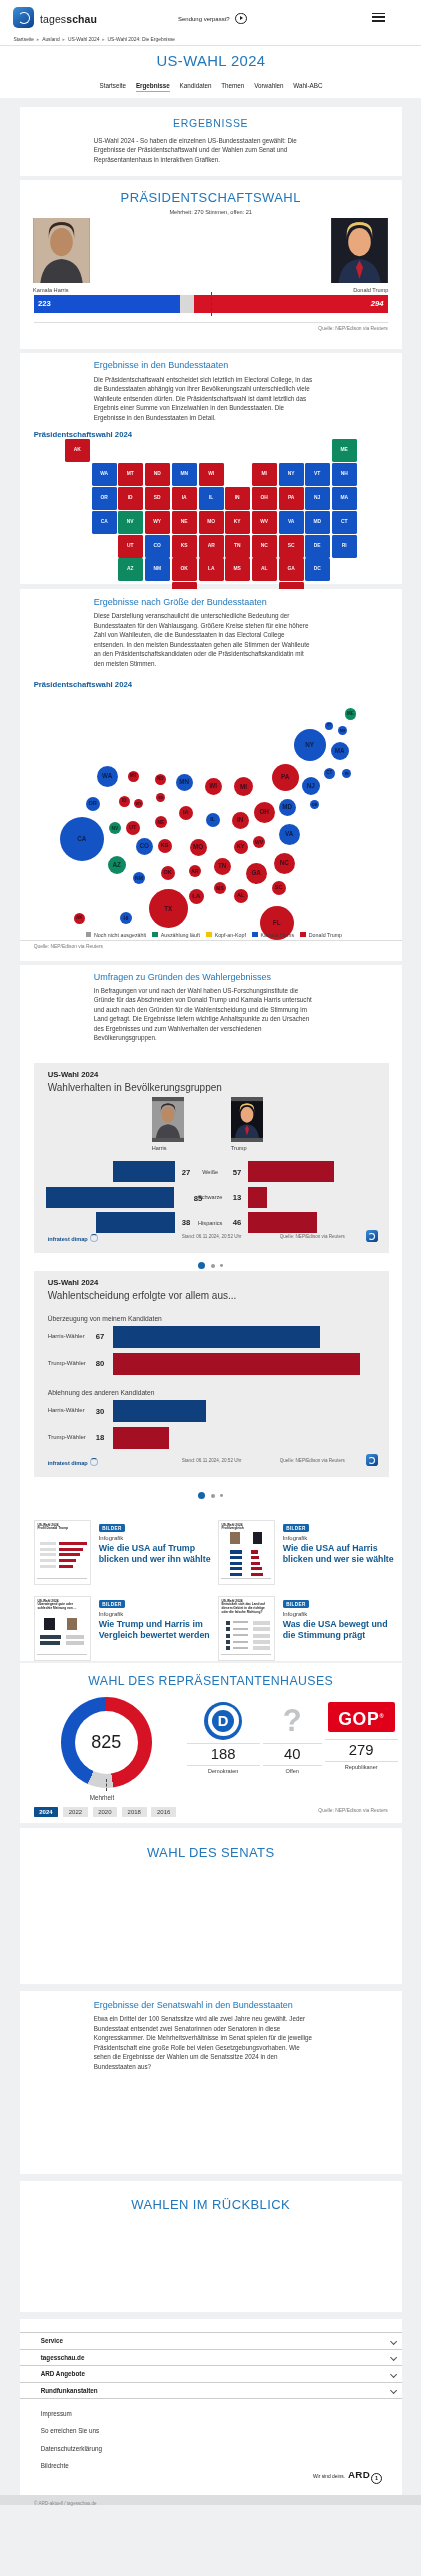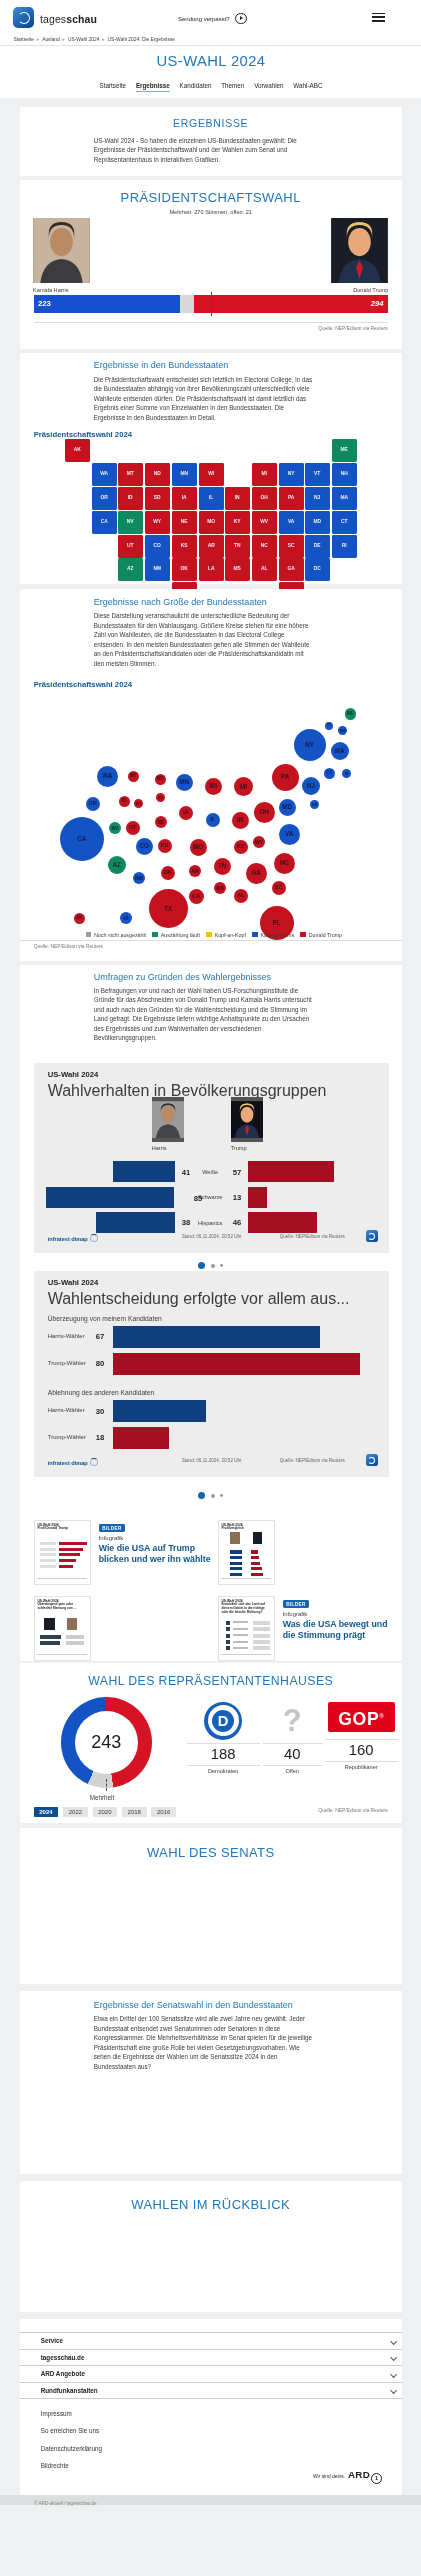--- a/index.html
+++ b/index.html
@@ -55,21 +55,21 @@
   
   .tile{position:absolute;width:25px;height:22.5px;border-radius:1.4px;}
   .tile span{display:block;text-align:center;font-size:4.9px;font-weight:bold;color:rgba(255,255,255,.92);line-height:22.5px;}
   .legend{position:absolute;width:100%;text-align:center;font-size:5.3px;color:#3c3c3c;}
   .legend i{display:inline-block;width:5.6px;height:5.6px;margin:0 2.8px -0.7px 6.3px;}
   .bubble{position:absolute;border-radius:50%;}
   .bubble span{position:absolute;left:0;right:0;text-align:center;font-weight:bold;color:rgba(10,10,30,.72);}
   
   .card{position:absolute;left:14px;width:355px;background:#ededee;}
   .kick{position:absolute;left:14px;top:7px;font-size:7.7px;font-weight:bold;color:#1d1d1d;}
-  .ctitle{position:absolute;left:14px;top:19px;font-size:16px;color:#3c3c3c;}
+  .ctitle{position:absolute;left:14px;top:19px;font-size:10px;color:#3c3c3c;}
   .mini{position:absolute;width:32px;height:45px;overflow:hidden;background:#555;}
   .mlabel{position:absolute;font-size:5.6px;color:#3c3c3c;}
   .dbar{position:absolute;height:21px;}
   .dval{position:absolute;font-size:7.7px;font-weight:bold;color:#1d1d1d;}
   .dcat{position:absolute;font-size:5.6px;color:#3c3c3c;text-align:center;width:49px;}
   .cfoot{position:absolute;left:14px;right:11.2px;font-size:4.6px;color:#666;}
   .cfoot .ifb{color:#0f4d8c;font-weight:bold;font-size:5.6px;}
   .ifring{display:inline-block;width:6.3px;height:6.3px;border:1.8px solid #9fb8d8;border-top-color:#0f4d8c;border-radius:50%;vertical-align:-1.4px;margin-left:2.1px;}
   .tslogo{position:absolute;right:0;top:-3.5px;width:12px;height:12px;border-radius:2.8px;background:linear-gradient(145deg,#3c8fd8,#0a3f8f);}
   .tslogo:after{content:"";position:absolute;left:2.8px;top:2.8px;width:4.9px;height:4.9px;border:1.1px solid #fff;border-radius:50%;border-left-color:transparent;}
@@ -525,21 +525,21 @@
             <path d="M22 30 Q22 10 40 10 Q58 10 58 30 L58 22 Q58 6 40 6 Q22 6 22 22 Z" fill="#e8c46a"></path>
             <path d="M24 20 Q24 8 40 8 Q56 8 56 20 L56 14 Q52 6 40 6 Q28 6 24 14 Z" fill="#e8c46a"></path>
             <path d="M10 92 Q14 60 40 58 Q66 60 70 92 Z" fill="#23304d"></path>
             <path d="M40 60 L45 70 L40 86 L35 70 Z" fill="#c41f2f"></path>
           </svg></div>
       <div class="mlabel" style="left:118px;top:82px">Harris</div>
       <div class="mlabel" style="left:197px;top:82px">Trump</div>
       <div id="demo-rows">
           <div class="dbar" style="top: 98px; left: 79px; width: 62px; background: rgb(15, 63, 125);"></div>
           <div class="dbar" style="top: 98px; left: 214px; width: 86px; background: rgb(165, 15, 35);"></div>
-          <div class="dval" style="left: 148px; top: 105px;">41</div>
+          <div class="dval" style="left: 148px; top: 105px;">27</div>
           <div class="dcat" style="left: 152px; top: 106px;">Weiße</div>
           <div class="dval" style="left: 199px; top: 105px;">57</div>
           <div class="dbar" style="top: 124px; left: 12px; width: 128px; background: rgb(15, 63, 125);"></div>
           <div class="dbar" style="top: 124px; left: 214px; width: 19.6px; background: rgb(165, 15, 35);"></div>
           <div class="dval" style="left: 148px; top: 131px; margin-left: 12px;">85</div>
           <div class="dcat" style="left: 152px; top: 131px;">Schwarze</div>
           <div class="dval" style="left: 199px; top: 130px;">13</div>
           <div class="dbar" style="top: 149px; left: 62px; width: 79px; background: rgb(15, 63, 125);"></div>
           <div class="dbar" style="top: 149px; left: 214px; width: 69px; background: rgb(165, 15, 35);"></div>
           <div class="dval" style="left: 148px; top: 155px;">38</div>
@@ -611,32 +611,34 @@
             <div style="position:absolute;left:11.2px;top:35px;width:12.6px;height:3.5px;background:#0f3f7d"></div>
             <div style="position:absolute;left:32px;top:35px;width:8.4px;height:3.5px;background:#a50f23"></div>
             <div style="position:absolute;left:11.2px;top:41px;width:12.6px;height:3.5px;background:#0f3f7d"></div>
             <div style="position:absolute;left:32px;top:41px;width:9.8px;height:3.5px;background:#a50f23"></div>
             <div style="position:absolute;left:11.2px;top:46px;width:12.6px;height:3.5px;background:#0f3f7d"></div>
             <div style="position:absolute;left:32px;top:46px;width:11.2px;height:3.5px;background:#a50f23"></div>
             <div style="position:absolute;left:11.2px;top:52px;width:12.6px;height:3.5px;background:#0f3f7d"></div>
             <div style="position:absolute;left:32px;top:52px;width:12.6px;height:3.5px;background:#a50f23"></div>
             <div class="tfoot"></div>
           </div>
+          <div class="tinfo"><span class="badge">BILDER</span><div class="kicker2">Infografik</div><div class="ttitle">Wie die USA auf Harris blicken und wer sie wählte</div></div>
         </div>
         <div class="teaser" style="left: 0px; top: 76px;">
           <div class="thumb">
             <div class="tk">US-Wahl 2024<br>Überwiegend gute oder schlechte Meinung von ...</div>
             <div style="position:absolute;left:9.8px;top:21px;width:10.5px;height:12.6px;background:#1a1c26"></div>
             <div style="position:absolute;left:32px;top:21px;width:10.5px;height:12.6px;background:#8a6d55"></div>
             <div style="position:absolute;left:5.6px;top:38px;width:21px;height:4.2px;background:#2e3f4f"></div>
             <div style="position:absolute;left:31px;top:38px;width:18px;height:4.2px;background:#ccc"></div>
             <div style="position:absolute;left:5.6px;top:44px;width:19.7px;height:4.2px;background:#2e3f4f"></div>
             <div style="position:absolute;left:31px;top:44px;width:18px;height:4.2px;background:#ccc"></div>
             <div class="tfoot"></div>
           </div>
+          <div class="tinfo"><span class="badge">BILDER</span><div class="kicker2">Infografik</div><div class="ttitle">Wie Trump und Harris im Vergleich bewertet werden</div></div>
         </div>
         <div class="teaser" style="left: 184px; top: 76px;">
           <div class="thumb">
             <div class="tk">US-Wahl 2024<br>Entwickelt sich das Land auf diesem Gebiet in die richtige oder die falsche Richtung?</div>
             <div style="position:absolute;left:7px;top:24px;width:4.2px;height:4.2px;background:#2e3f4f"></div>
             <div style="position:absolute;left:14px;top:24.6px;width:15.5px;height:2.1px;background:#bbb"></div>
             <div style="position:absolute;left:34px;top:24px;width:17px;height:4.2px;background:#d6d6d6"></div>
             <div style="position:absolute;left:7px;top:30px;width:4.2px;height:4.2px;background:#2e3f4f"></div>
             <div style="position:absolute;left:14px;top:31px;width:15.5px;height:2.1px;background:#bbb"></div>
             <div style="position:absolute;left:34px;top:30px;width:17px;height:4.2px;background:#d6d6d6"></div>
@@ -652,42 +654,42 @@
             <div class="tfoot"></div>
           </div>
           <div class="tinfo"><span class="badge">BILDER</span><div class="kicker2">Infografik</div><div class="ttitle">Was die USA bewegt und die Stimmung prägt</div></div>
         </div>
       </div>
   </div>
 
   <div class="panel p6">
     <div class="bigtitle2" style="padding-top:11.2px;font-size:12.3px">WAHL DES REPRÄSENTANTENHAUSES</div>
     <div class="donut" id="house-donut" style="left: 41px; top: 34px; width: 91px; height: 91px; background: conic-gradient(rgb(214, 19, 37) 0deg, rgb(214, 19, 37) 171.31deg, rgb(210, 211, 213) 171.31deg, rgb(210, 211, 213) 204.414deg, rgb(20, 83, 196) 204.414deg, rgb(20, 83, 196) 360deg);">
-      <div class="hole"><b>243</b></div>
+      <div class="hole"><b>825</b></div>
       <div class="mk"></div>
     </div>
     <div class="mehr" style="left:70px;top:131px">Mehrheit</div>
     <div class="hcol" style="left:167px;top:39px;width:73px">
       <div class="demlogo"></div>
       <div class="ln"></div>
         <div class="num">188</div>
         <div class="ln"></div>
       <div class="lb">Demokraten</div>
     </div>
     <div class="hcol" style="left:243px;top:39px;width:59px">
       <div class="qmark">?</div>
       <div class="ln"></div>
         <div class="num">40</div>
         <div class="ln"></div>
       <div class="lb">Offen</div>
     </div>
     <div class="hcol" style="left:305px;top:35px;width:73px">
       <div class="goplogo">GOP<span style="font-size:5.6px;vertical-align:7px">®</span></div>
       <div class="ln" style="margin-top:7px"></div>
-        <div class="num">160</div>
+        <div class="num">279</div>
         <div class="ln"></div>
       <div class="lb">Republikaner</div>
     </div>
     <div id="year-row" style="position:absolute;left:14px;top:141px"><span class="yearbtn act">2024</span><span class="yearbtn">2022</span><span class="yearbtn">2020</span><span class="yearbtn">2018</span><span class="yearbtn">2016</span></div>
     <div class="quelle" style="position:absolute;right:14px;top:145px">Quelle: NEP/Edison via Reuters</div>
   </div>
 
   <div class="panel p7">
     <div class="bigtitle2" style="padding-top:17px">WAHL DES SENATS</div>
   </div>

